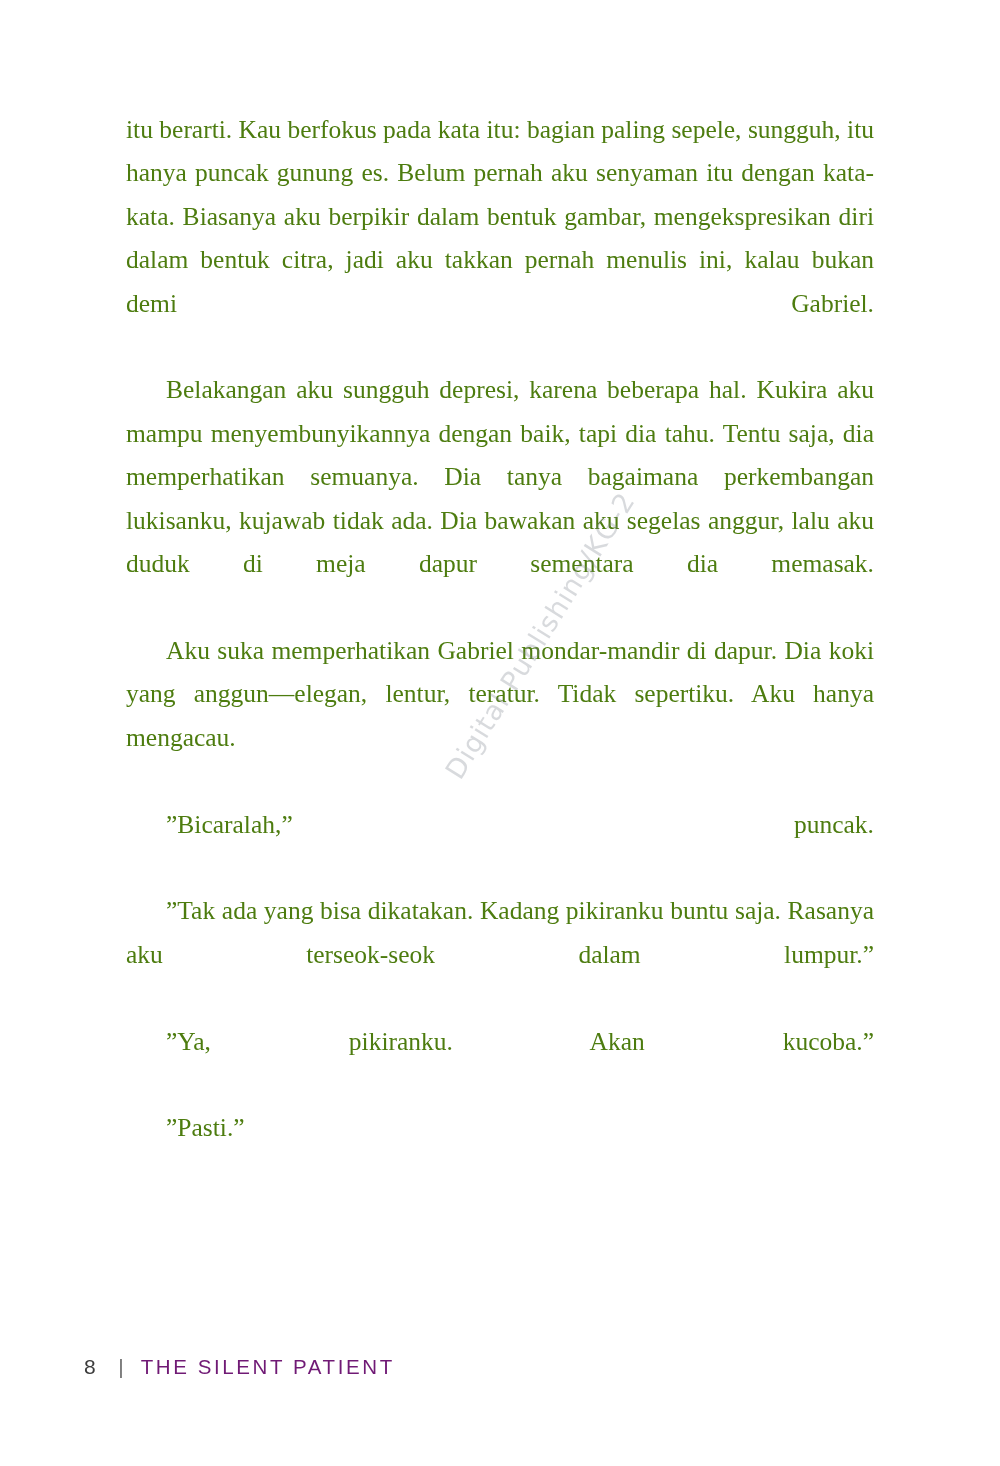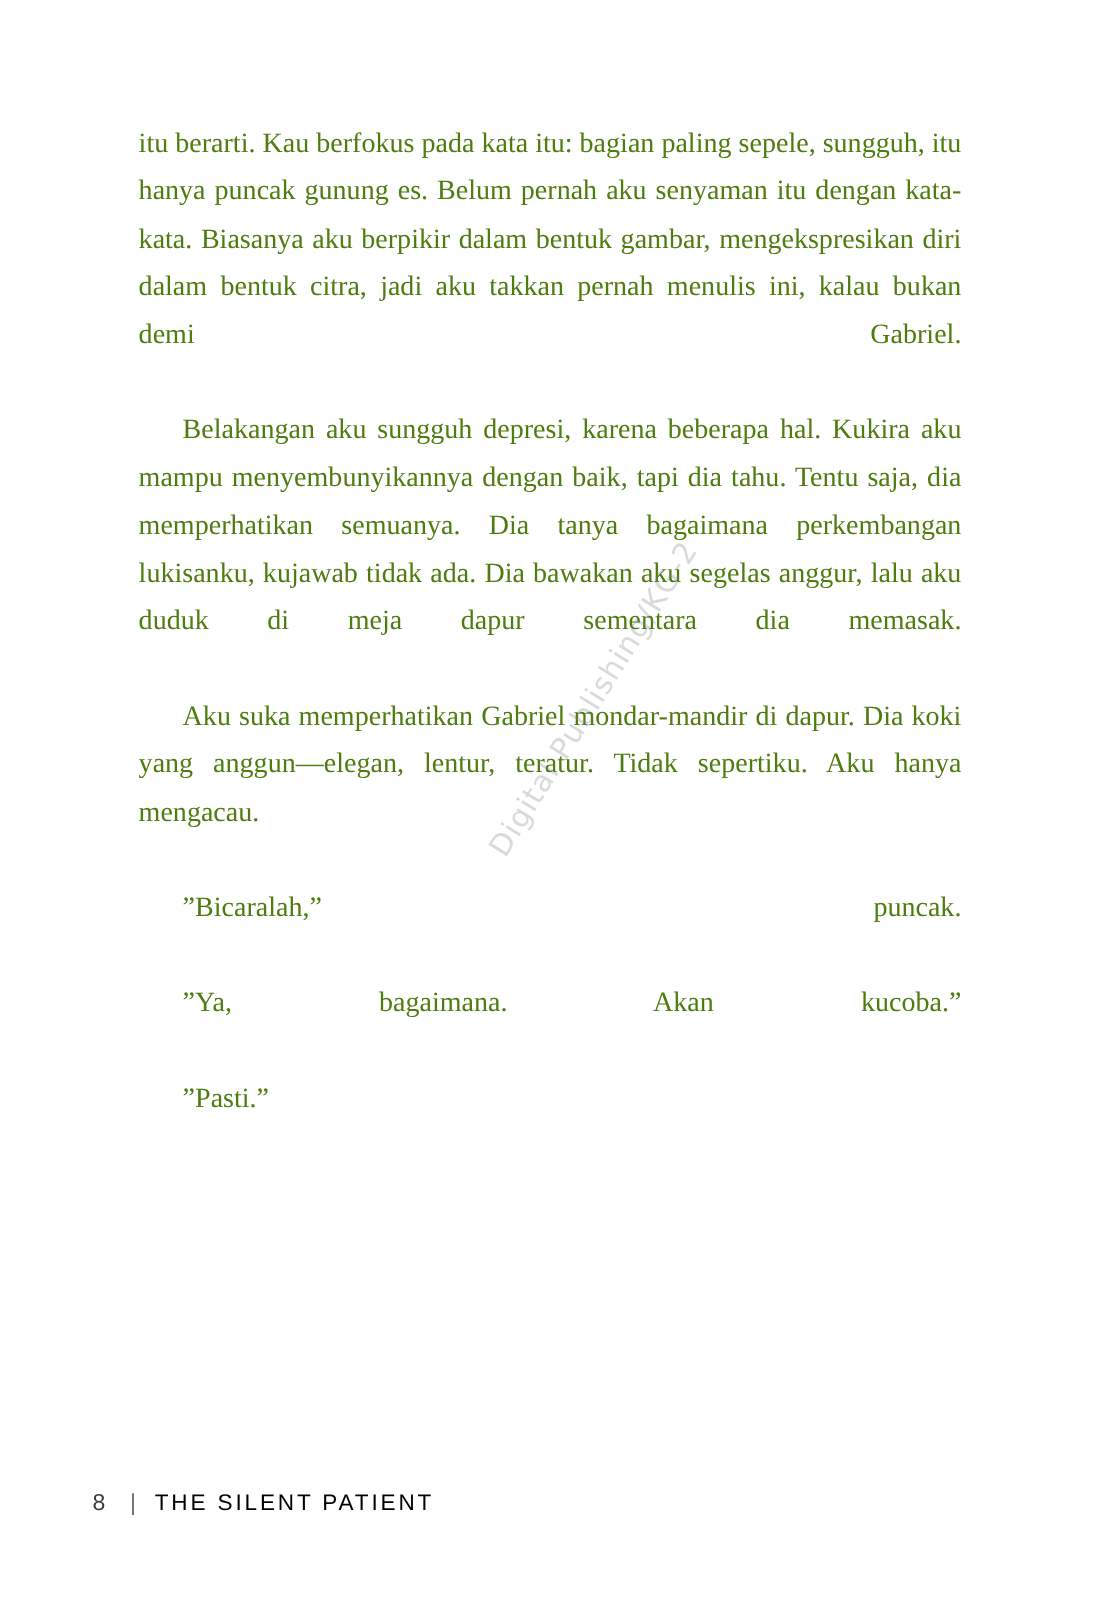--- a/index.html
+++ b/index.html
@@ -87,38 +87,39 @@
   .footer .sep {
     font-family: "Liberation Sans", sans-serif;
     font-size: 21px;
     color: #6d6d6d;
     margin: 0 17px 0 22px;
     font-weight: 300;
   }
   .footer .booktitle {
     font-family: "Liberation Sans", sans-serif;
     font-size: 20.5px;
-    color: #000000;
+    color: #701a75;
     letter-spacing: 2.6px;
     font-weight: 400;
   }
 </style>
 </head>
 <body>
 
 <div class="page">
 
   <div class="watermark">Digital Publishing/KG-2</div>
 
   <div class="textblock">
     <p class="para noindent">itu berarti. Kau berfokus pada kata itu: bagian paling sepele, sungguh, itu hanya puncak gunung es. Belum pernah aku senyaman itu dengan kata-kata. Biasanya aku berpikir dalam bentuk gambar, mengekspresikan diri dalam bentuk citra, jadi aku takkan pernah menulis ini, kalau bukan demi Gabriel.</p>
     <p class="para">Belakangan aku sungguh depresi, karena beberapa hal. Kukira aku mampu menyembunyikannya dengan baik, tapi dia tahu. Tentu saja, dia memperhatikan semuanya. Dia tanya bagaimana perkembangan lukisanku, kujawab tidak ada. Dia bawakan aku segelas anggur, lalu aku duduk di meja dapur sementara dia memasak.</p>
     <p class="para">Aku suka memperhatikan Gabriel mondar-mandir di dapur. Dia koki yang anggun—elegan, lentur, teratur. Tidak sepertiku. Aku hanya mengacau.</p>
     <p class="para">”Bicaralah,” puncak.</p>
-    <p class="para">”Ya, bagaimana. Akan kucoba.”</p>
+    <p class="para">”Tak ada yang bisa dikatakan. Kadang pikiranku buntu saja. Rasanya aku terseok-seok dalam lumpur.”</p>
+    <p class="para">”Ya, pikiranku. Akan kucoba.”</p>
     <p class="para">”Pasti.”</p>
 
   </div>
 
   <div class="footer">
     <span class="pagenum">8</span>
     <span class="sep">|</span>
     <span class="booktitle">THE SILENT PATIENT</span>
   </div>
 

